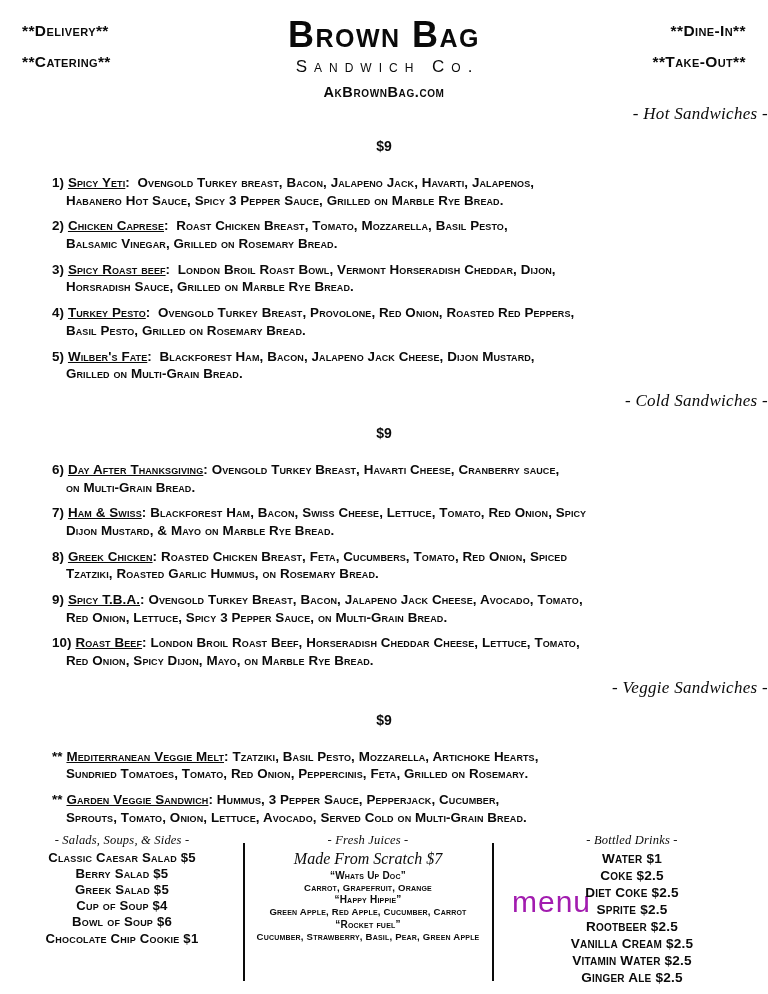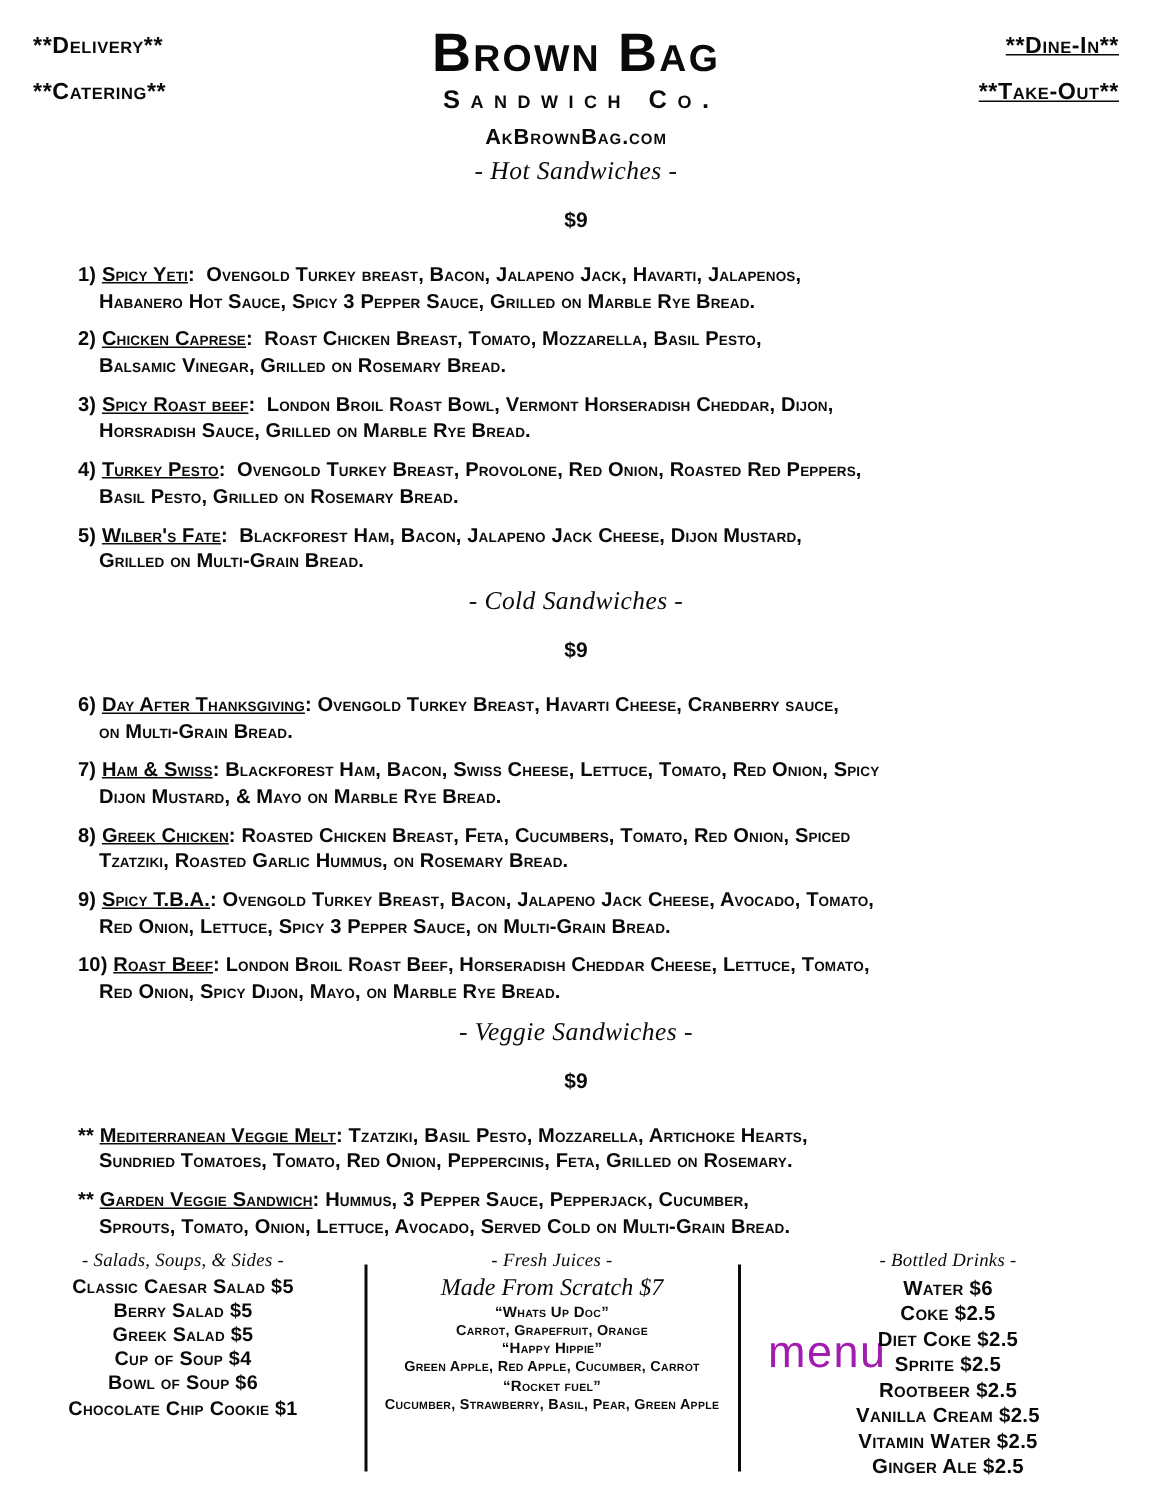--- a/index.html
+++ b/index.html
@@ -29,57 +29,57 @@
   }
   .corner {
     position: absolute;
     font-variant: small-caps;
     font-weight: 700;
     font-size: 15.5px;
     letter-spacing: 0.4px;
     white-space: nowrap;
   }
   .corner-left { left: 22px; }
-  .corner-right { right: 22px; text-decoration: underline; }
+  .corner-right { right: 22px; }
   .corner-l1 { top: 22px; }
   .corner-l2 { top: 53px; }
 
   .brand-block {
     position: absolute;
     left: 0; right: 0;
     top: 16px;
     text-align: center;
   }
   .brand-name {
     font-family: "Liberation Sans", sans-serif;
     font-weight: 700;
     font-size: 36px;
     font-variant: small-caps;
     letter-spacing: 1.5px;
     line-height: 1.05;
   }
   .brand-sub {
-    font-weight: 700;
+    font-weight: 400;
     font-size: 17px;
     font-variant: small-caps;
     letter-spacing: 7px;
     margin-top: 3px;
     padding-left: 7px;
   }
   .brand-url {
     font-weight: 700;
     font-size: 14.5px;
     font-variant: small-caps;
     letter-spacing: 0.6px;
     margin-top: 7px;
   }
 
   
   .section-head {
-    text-align: center;
+    text-align: right;
     font-family: "Liberation Serif", serif;
     font-style: italic;
     font-size: 17px;
     letter-spacing: 0.3px;
     margin: 0;
   }
   .section-price {
     text-align: center;
     font-family: "Liberation Sans", sans-serif;
     font-weight: 700;
@@ -274,21 +274,21 @@
       <div class="juice-name">“Whats Up Doc”</div>
       <div class="juice-ing">Carrot, Grapefruit, Orange</div>
       <div class="juice-name">“Happy Hippie”</div>
       <div class="juice-ing">Green Apple, Red Apple, Cucumber, Carrot</div>
       <div class="juice-name">“Rocket fuel”</div>
       <div class="juice-ing">Cucumber, Strawberry, Basil, Pear, Green Apple</div>
     </div>
 
     <div class="col col-drinks">
       <div class="col-head">- Bottled Drinks -</div>
-      <div class="col-line">Water $6</div>
+      <div class="col-line">Water $1</div>
       <div class="col-line">Coke $2.5</div>
       <div class="col-line">Diet Coke $2.5</div>
       <div class="col-line">Sprite $2.5</div>
       <div class="col-line">Rootbeer $2.5</div>
       <div class="col-line">Vanilla Cream $2.5</div>
       <div class="col-line">Vitamin Water $2.5</div>
       <div class="col-line">Ginger Ale $2.5</div>
     </div>
 
   </div>

